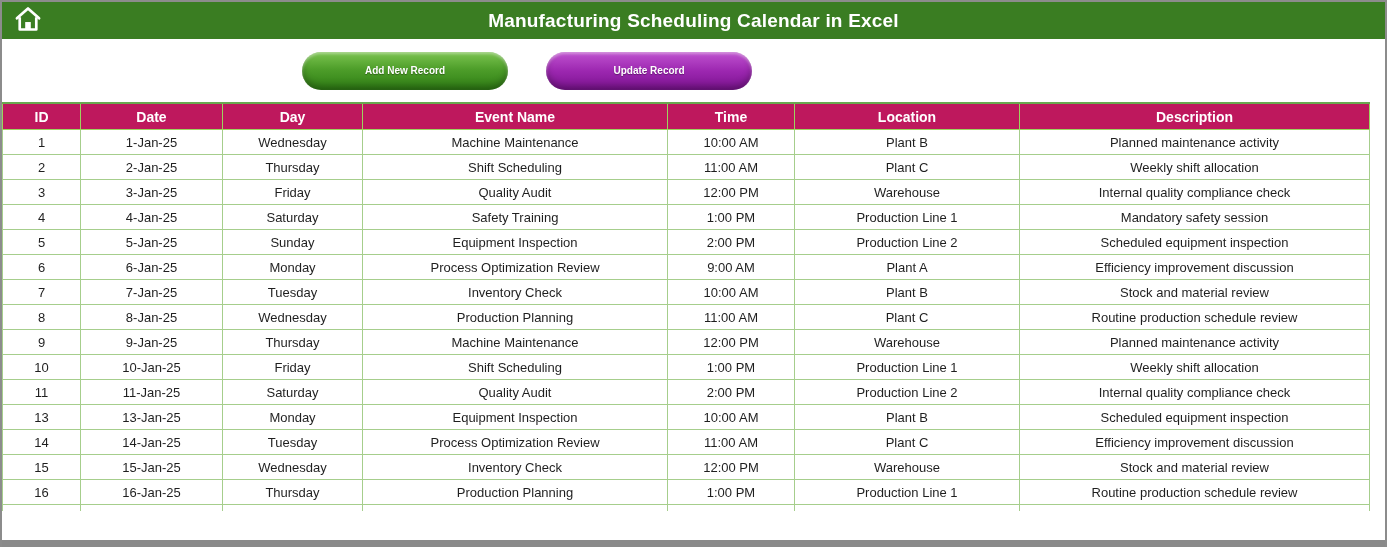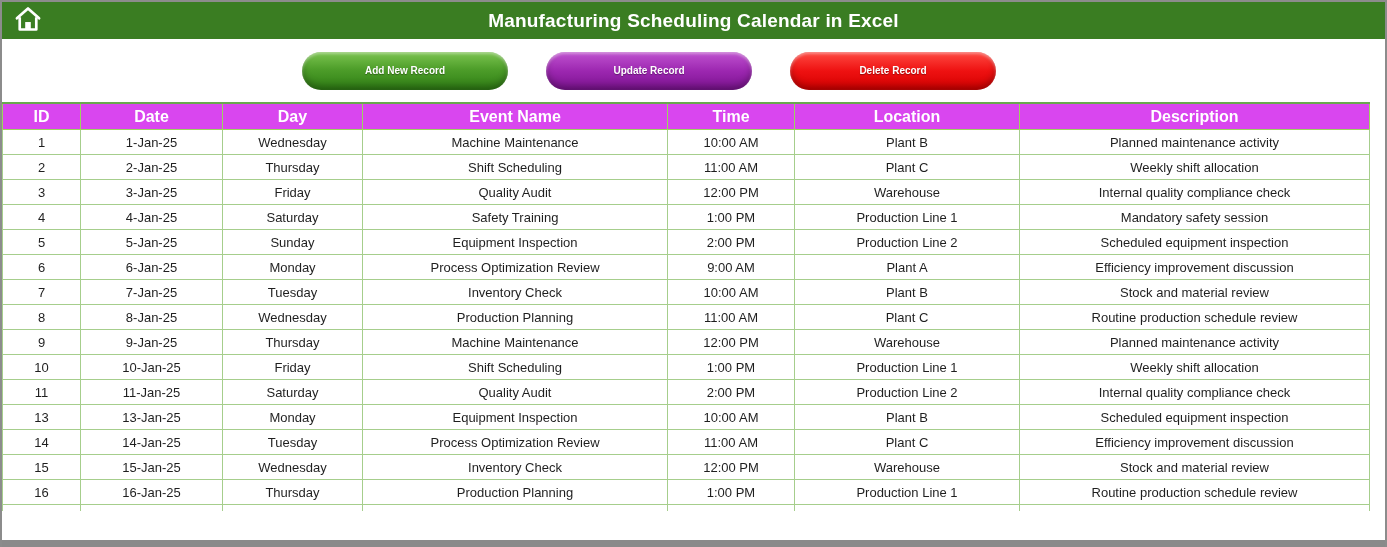--- a/index.html
+++ b/index.html
@@ -39,21 +39,21 @@
   
   .grid{
     width:1367px;border-collapse:collapse;table-layout:fixed;
     border-top:2px solid #6aa84f;
   }
   .col-id{width:78px;}      .col-date{width:142px;}
   .col-day{width:140px;}    .col-event{width:305px;}
   .col-time{width:127px;}   .col-loc{width:225px;}
   .col-desc{width:350px;}
   .grid th{
-    height:25px;background:#d946ef;color:#ffffff;font-size:16px;font-weight:bold;
+    height:25px;background:#be185d;color:#ffffff;font-size:14px;font-weight:bold;
     text-align:center;border:1px solid #9cd45e;padding:0;
   }
   .grid td{
     height:24px;background:#ffffff;color:#1f1f1f;font-size:13px;
     text-align:center;border:1px solid #a6ce8c;padding:0 4px;
     white-space:nowrap;overflow:hidden;
   }
   .grid tr.partial-row td{
     height:6px;border-bottom:none;
   }
@@ -76,21 +76,20 @@
           <rect x="9.6" y="14.6" width="4.8" height="6.4" fill="#ffffff"></rect>
         </svg>
       </span>
     </button>
     <div class="app-title">Manufacturing Scheduling Calendar in Excel</div>
   </div>
 
   <div class="toolbar">
     <button class="pill-btn btn-green">Add New Record</button>
     <button class="pill-btn btn-purple">Update Record</button>
-    <button class="pill-btn btn-red">Delete Record</button>
   </div>
 
   <table class="grid">
     <colgroup>
       <col class="col-id">
         <col class="col-date">
         <col class="col-day">
         <col class="col-event">
       <col class="col-time">
         <col class="col-loc">

